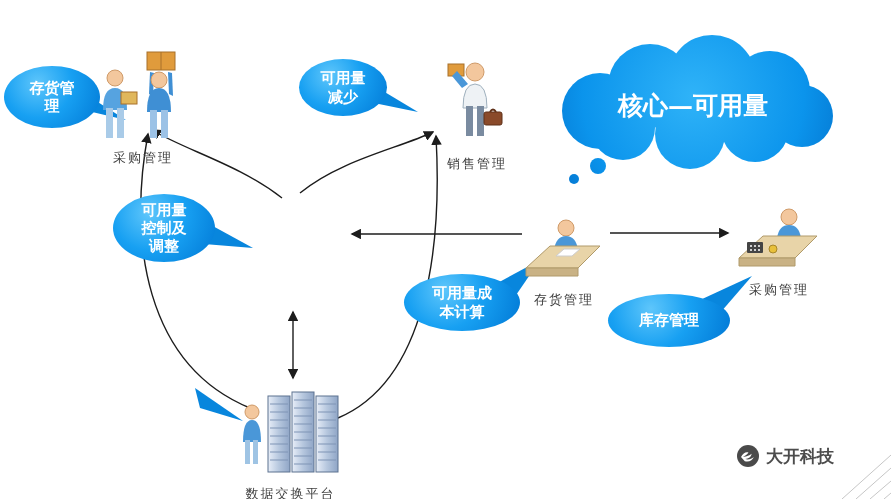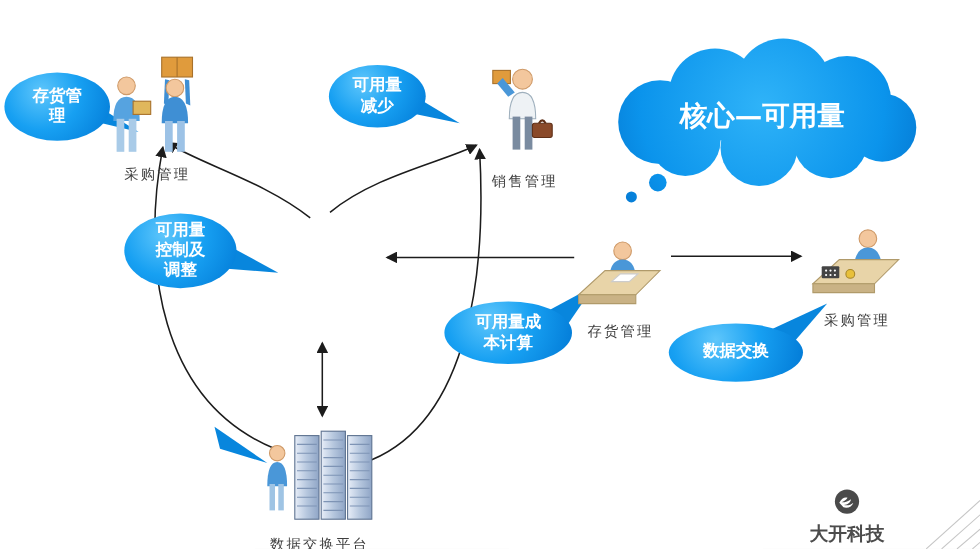--- a/index.html
+++ b/index.html
@@ -17,21 +17,21 @@
     position:absolute; border-radius:50%;
     display:flex; align-items:center; justify-content:center;
     color:#fff; font-weight:700; font-size:15px; line-height:1.22; text-align:center;
     background:radial-gradient(circle at 35% 28%, #5ec6fb 0%, #17a0f2 45%, #0077d4 100%);
   }
   .bubble .wrap { display:block; }
   .cloud-box { position:absolute; left:533px; top:34px; width:305px; height:158px; }
   .watermark {
     position:absolute; left:736px; top:444px;
     display:flex; align-items:center; gap:6px;
-    color:#4c4c4c; font-size:17px; font-weight:600;flex-direction:column;
+    color:#4c4c4c; font-size:17px; font-weight:600;
   }
 </style>
 </head>
 <body>
 
 <div class="stage">
 
   <svg class="layer" width="891" height="499" viewBox="0 0 891 499">
     <defs>
       <marker id="arr" viewBox="0 0 10 10" refX="8.5" refY="5" markerWidth="7.5" markerHeight="7.5" orient="auto-start-reverse">
@@ -190,21 +190,21 @@
 
   <div class="bubble" style="left:299px; top:59px; width:88px; height:57px;">
     <span class="wrap" style="width:50px;">可用量减少</span>
   </div>
 
   <div class="bubble" style="left:404px; top:274px; width:116px; height:57px;">
     <span class="wrap" style="width:66px;">可用量成本计算</span>
   </div>
 
   <div class="bubble" style="left:608px; top:294px; width:122px; height:53px;">
-    <span class="wrap">数据交换</span>
+    <span class="wrap">库存管理</span>
   </div>
 
 
   <div class="watermark">
     <svg width="24" height="24" viewBox="0 0 24 24">
       <circle cx="12" cy="12" r="11" fill="#4a4a4a"></circle>
       <path d="M5,13 C7,9 10,7.5 12.5,8.5 C11.5,10.5 9,11.8 7,12.6
                C10,12.8 13.4,11.8 15.6,9.8 C15.4,12.8 12.4,14.8 9.2,15
                C12.2,16 15.6,15 17.8,13 C16.6,16.4 13,18.4 8.8,17.2 Z" fill="#ffffff"></path>
     </svg>

